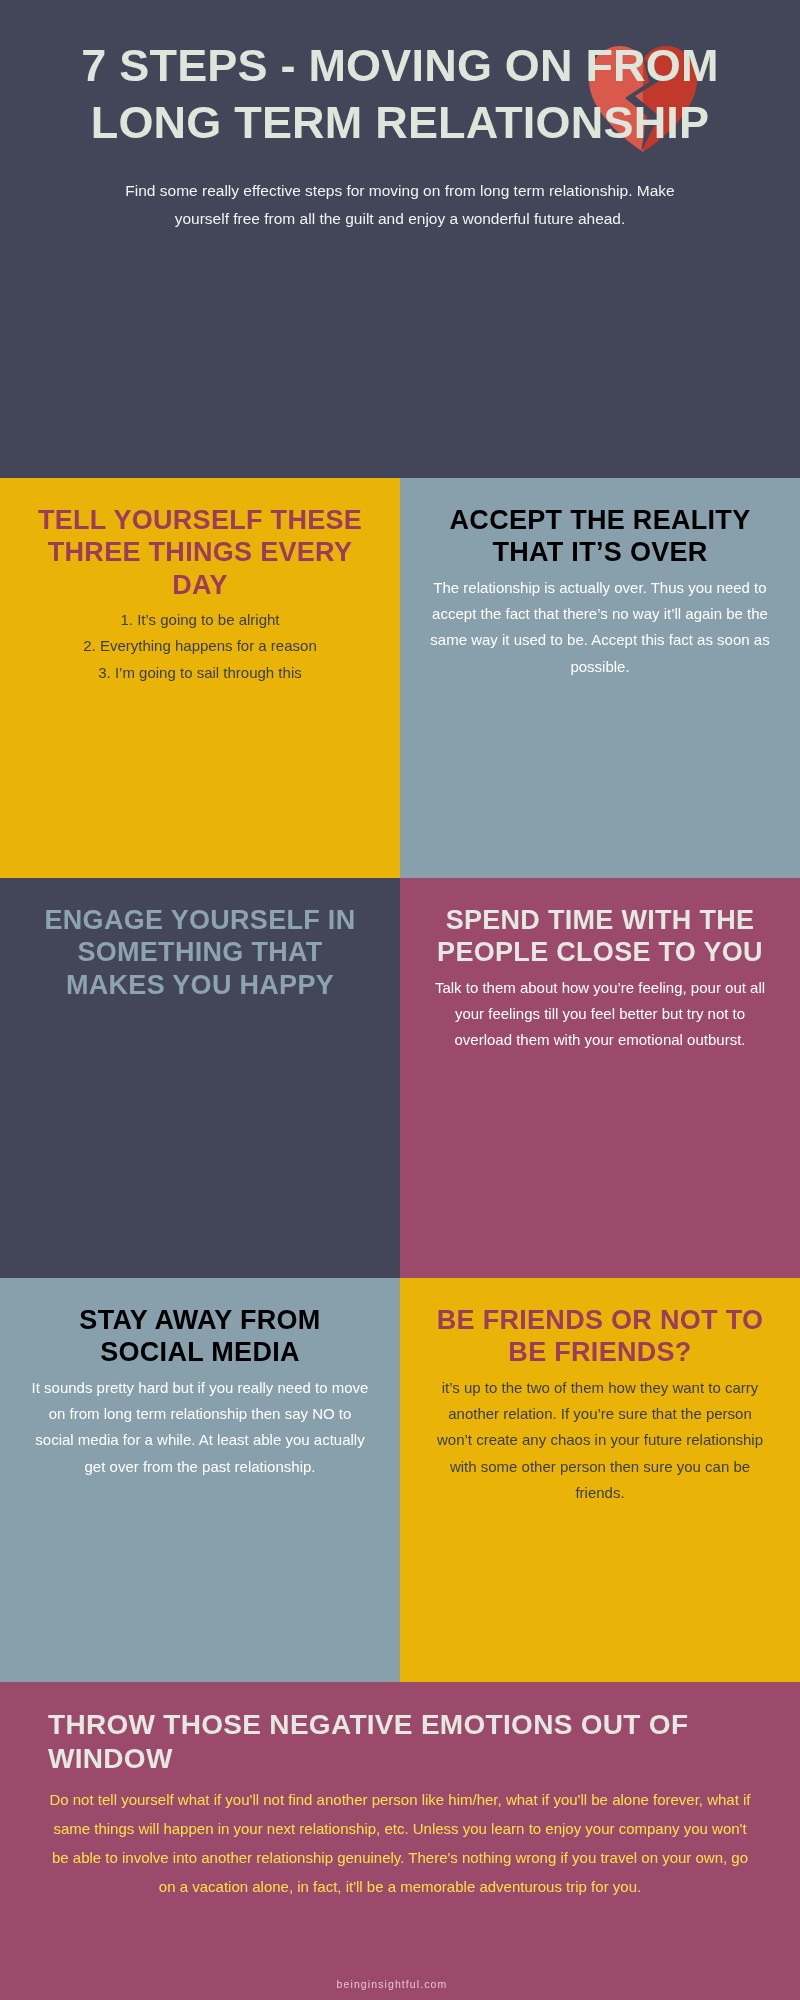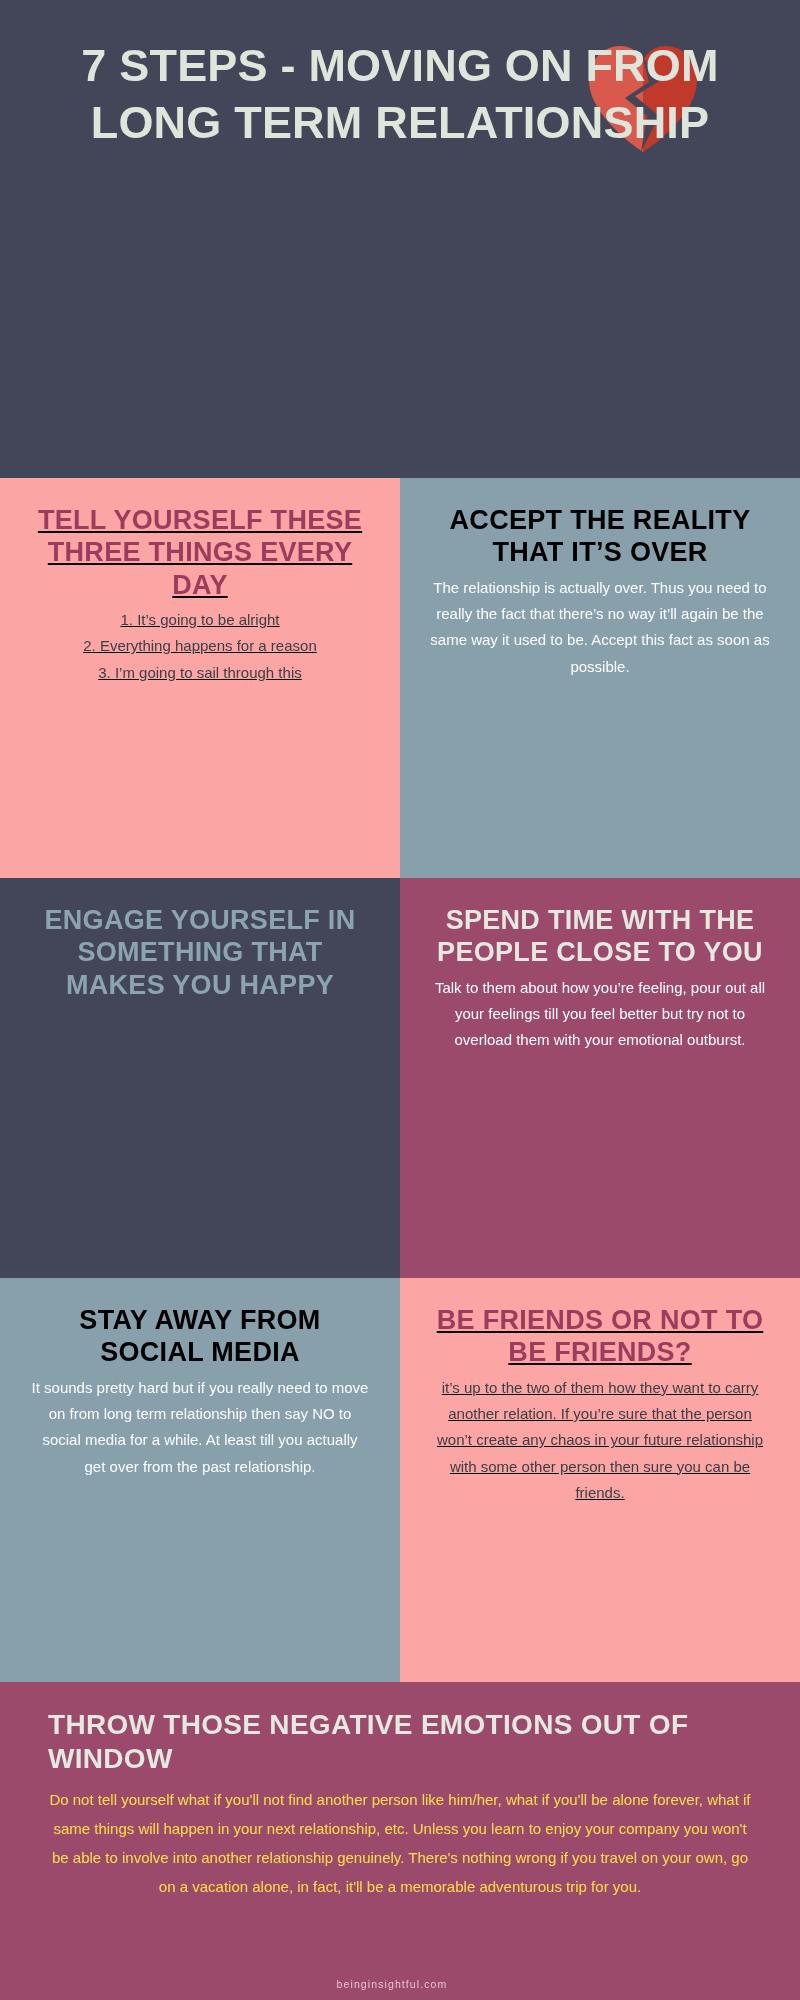--- a/index.html
+++ b/index.html
@@ -84,21 +84,21 @@
   .cell ol.list {
     list-style: none;
     margin: 0;
     padding: 0;
     font-size: 15px;
     line-height: 1.75;
     text-align: center;
   }
 
   
-  .t-mint  { background: #fca5a5; text-decoration: underline; }
+  .t-mint  { background: #eab308; }
   .t-mint h2 { color: #9B3C5E; }
   .t-mint .body, .t-mint ol.list { color: #3A3F45; }
 
   
   .t-slate { background: #87A0AC; }
   .t-slate h2 { color: #000000; }
   .t-slate .body { color: #FFFFFF; }
 
   
   .t-navy  { background: #434658; }
@@ -157,51 +157,52 @@
 
   <div class="header">
     <div class="heart-wrap">
       <svg viewBox="0 0 120 112" width="120" height="112" aria-hidden="true">
         <path d="M58 110 C58 110 4 76 4 38 C4 16 20 4 35 4 C47 4 55 12 58 18 L58 110 Z" fill="#D9594C"></path>
         <path d="M58 18 C61 12 69 4 81 4 C96 4 112 16 112 38 C112 76 58 110 58 110 L58 18 Z" fill="#C0392B"></path>
         <path d="M58 16 L76 38 L50 54 L74 74 L56 110 L62 74 L40 56 L64 40 Z" fill="#434658"></path>
       </svg>
     </div>
     <h1 class="title">7 STEPS - MOVING ON FROM LONG TERM RELATIONSHIP</h1>
+    <p class="subtitle">Find some really effective steps for moving on from long term relationship. Make yourself free from all the guilt and enjoy a wonderful future ahead.</p>
   </div>
 
   <div class="row r1">
     <div class="cell t-mint">
       <h2>TELL YOURSELF THESE THREE THINGS EVERY DAY</h2>
       <ol class="list">
         <li>1. It’s going to be alright</li>
         <li>2. Everything happens for a reason</li>
         <li>3. I’m going to sail through this</li>
       </ol>
     </div>
     <div class="cell t-slate">
       <h2>ACCEPT THE REALITY THAT IT’S OVER</h2>
-      <p class="body">The relationship is actually over. Thus you need to really the fact that there’s no way it’ll again be the same way it used to be. Accept this fact as soon as possible.</p>
+      <p class="body">The relationship is actually over. Thus you need to accept the fact that there’s no way it’ll again be the same way it used to be. Accept this fact as soon as possible.</p>
     </div>
   </div>
 
   <div class="row r2">
     <div class="cell t-navy">
       <h2>ENGAGE YOURSELF IN SOMETHING THAT MAKES YOU HAPPY</h2>
     </div>
     <div class="cell t-plum">
       <h2>SPEND TIME WITH THE PEOPLE CLOSE TO YOU</h2>
       <p class="body">Talk to them about how you’re feeling, pour out all your feelings till you feel better but try not to overload them with your emotional outburst.</p>
     </div>
   </div>
 
   <div class="row r3">
     <div class="cell t-slate">
       <h2>STAY AWAY FROM SOCIAL MEDIA</h2>
-      <p class="body">It sounds pretty hard but if you really need to move on from long term relationship then say NO to social media for a while. At least till you actually get over from the past relationship.</p>
+      <p class="body">It sounds pretty hard but if you really need to move on from long term relationship then say NO to social media for a while. At least able you actually get over from the past relationship.</p>
     </div>
     <div class="cell t-mint">
       <h2>BE FRIENDS OR NOT TO BE FRIENDS?</h2>
       <p class="body">it’s up to the two of them how they want to carry another relation. If you’re sure that the person won’t create any chaos in your future relationship with some other person then sure you can be friends.</p>
     </div>
   </div>
 
   <div class="footer-block">
     <h2>THROW THOSE NEGATIVE EMOTIONS OUT OF WINDOW</h2>
     <p class="body">Do not tell yourself what if you'll not find another person like him/her, what if you'll be alone forever, what if same things will happen in your next relationship, etc. Unless you learn to enjoy your company you won't be able to involve into another relationship genuinely. There's nothing wrong if you travel on your own, go on a vacation alone, in fact, it'll be a memorable adventurous trip for you.</p>

